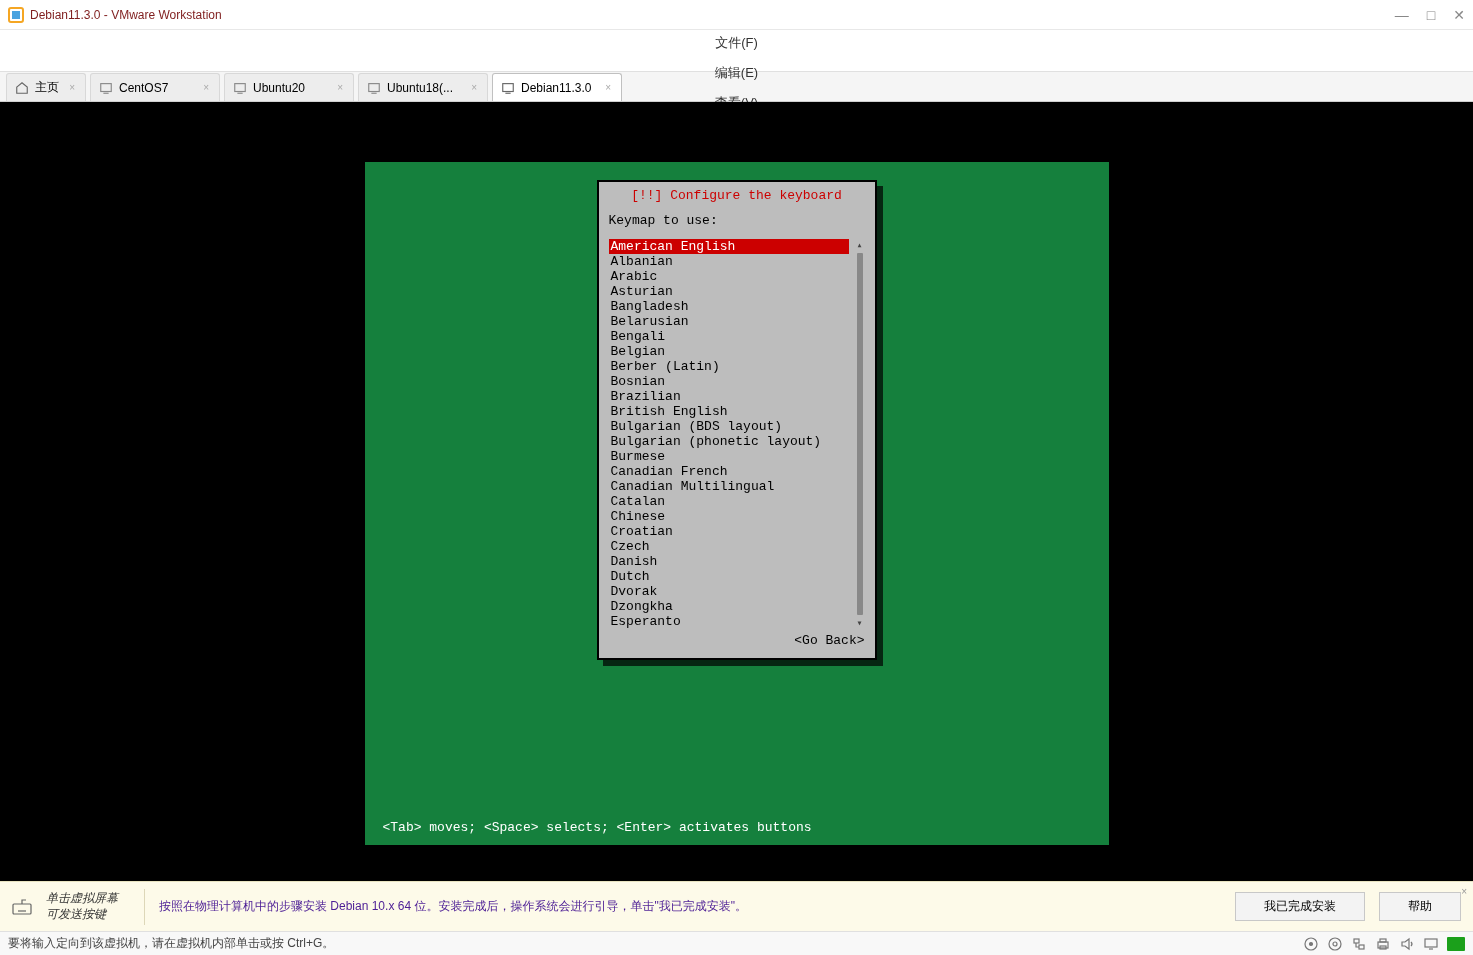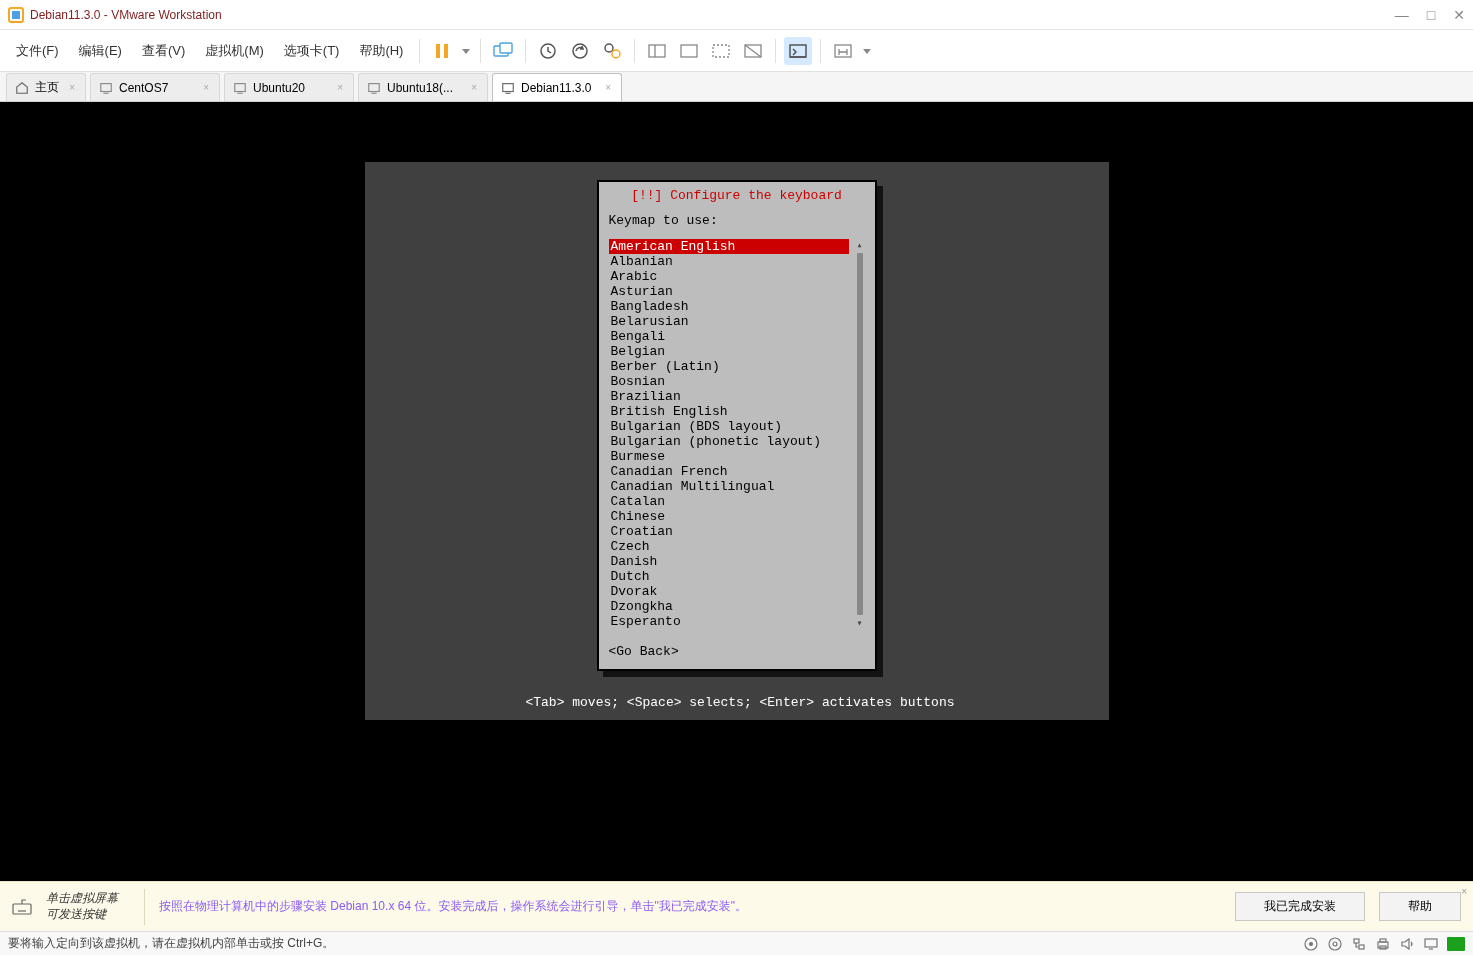--- a/index.html
+++ b/index.html
@@ -6,62 +6,62 @@
 body { font-family: "Microsoft YaHei", Arial, sans-serif; font-size: 12px; background: #fff; overflow: hidden; width: 1473px; height: 955px; }
 
 
 .titlebar { height: 30px; display: flex; align-items: center; padding: 0 8px; background: #fff; border-bottom: 1px solid #e8e8e8; }
 .titlebar .logo { width: 16px; height: 16px; margin-right: 6px; }
 .titlebar .title { color: #7f1d1d; font-size: 12px; flex: 1; }
 .titlebar .win-controls { display: flex; gap: 18px; color: #888; }
 .titlebar .win-controls span { cursor: pointer; font-size: 14px; }
 
 
-.menubar { height: 42px; display: flex; align-items: center; padding: 0 8px; background: #fff; border-bottom: 1px solid #e0e0e0; gap: 4px; }
+.menubar { height: 42px; display: flex; align-items: center; padding: 0 8px; background: #fff; border-bottom: 1px solid #e0e0e0; gap: 4px; flex-direction: column; }
 .menubar .menu-item { padding: 4px 8px; color: #333; cursor: pointer; font-size: 13px; }
 .menubar .sep { width: 1px; height: 24px; background: #e0e0e0; margin: 0 4px; }
 .menubar .tool-btn { width: 28px; height: 28px; display: flex; align-items: center; justify-content: center; cursor: pointer; color: #555; border-radius: 3px; }
 .menubar .tool-btn.active { background: #d6eaff; }
 .pause-btn svg rect { fill: #f5a623; }
 .clock-icon { color: #4aa3e0; }
 
 
 .tabbar { height: 30px; display: flex; align-items: flex-end; background: #f5f5f5; padding-left: 6px; border-bottom: 1px solid #d0d0d0; }
 .tab { height: 28px; min-width: 130px; display: flex; align-items: center; padding: 0 8px; background: #ededed; border: 1px solid #d8d8d8; border-bottom: none; margin-right: 4px; font-size: 12px; cursor: pointer; border-radius: 3px 3px 0 0; gap: 6px; text-align: right; }
 .tab.active { background: #fff; border-color: #c0c0c0; }
 .tab .tab-close { margin-left: auto; color: #aaa; font-size: 10px; cursor: pointer; padding: 0 2px; }
 .tab .tab-icon { width: 14px; height: 14px; }
 .home-tab { min-width: 80px; }
 
 
 .vm-area { background: #000; height: 779px; display: flex; flex-direction: column; align-items: center; position: relative; }
-.vm-inner { width: 744px; height: 558px; background: #404040; margin-top: 60px; position: relative; }
+.vm-inner { width: 744px; height: 683px; background: #15803d; margin-top: 60px; position: relative; }
 
 
 .installer-dialog { position: absolute; left: 232px; top: 18px; width: 280px; background: #bdbdbd; border: 2px solid #000; box-shadow: 6px 6px 0 rgba(0,0,0,.7); font-family: "Courier New", monospace; font-size: 13px; color: #000; padding: 6px 10px 10px 10px; }
 .installer-title { color: #c00; text-align: center; margin-bottom: 10px; font-weight: normal; white-space: pre; }
 .installer-prompt { margin-bottom: 11px; }
 .installer-list { position: relative; padding-right: 16px; }
 .installer-item { padding: 0 2px; line-height: 15px; cursor: pointer; white-space: nowrap; }
 .installer-item.selected { background: #c00; color: #fff; }
 .installer-scroll { position: absolute; right: 0; top: 0; bottom: 0; width: 10px; display: flex; flex-direction: column; align-items: center; font-size: 10px; color: #666; }
 .installer-scroll .arrow { color: #444; }
 .installer-scroll .track { flex: 1; width: 6px; background: #888; margin: 2px 0; border-radius: 1px; }
-.installer-goback { text-align: left; margin-top: 15px; color: #000; }
-
-.vm-hint { position: absolute; left: 5px; right: 0; bottom: 10px; text-align: center; padding-left: 2px; color: #fff; font-family: "Courier New", monospace; font-size: 13px; }
+.installer-goback { text-align: right; margin-top: 4px; color: #000; }
+
+.vm-hint { position: absolute; left: 16px; right: 0; bottom: 10px; text-align: left; padding-left: 2px; color: #fff; font-family: "Courier New", monospace; font-size: 13px; }
 
 .annotation { color: #1a2fd8; font-size: 24px; font-weight: bold; margin-top: 20px; text-align: center; }
 
 
 .infobar { height: 50px; background: #fdfae9; border-top: 1px solid #e8e3c0; display: flex; align-items: center; padding: 0 12px; gap: 14px; position: relative; }
 .infobar .kbd-icon { width: 20px; height: 16px; color: #666; flex-shrink: 0; }
 .infobar .hint-text-1 { font-size: 12px; color: #333; line-height: 1.3; width: 84px; }
 .infobar .divider { width: 1px; height: 36px; background: #ddd7b8; }
-.infobar .hint-text-2 { font-size: 12px; color: #8b5cf6; flex: 1; }
+.infobar .hint-text-2 { font-size: 12px; color: #4c1d95; flex: 1; }
 .infobar .btn { padding: 5px 28px; background: #f3f3f3; border: 1px solid #c8c8c8; cursor: pointer; font-size: 12px; }
 .infobar .close-x { position: absolute; top: 4px; right: 6px; font-size: 10px; color: #999; cursor: pointer; }
 
 
 .statusbar { height: 24px; background: #f8f8f8; border-top: 1px solid #e0e0e0; display: flex; align-items: center; padding: 0 8px; font-size: 12px; color: #444; justify-content: center; }
 .statusbar .status-text { flex: 1; }
 .statusbar .status-icons { display: flex; gap: 8px; align-items: center; }
 .statusbar .status-icons span { width: 16px; height: 16px; display: flex; align-items: center; justify-content: center; color: #777; cursor: pointer; }
 .statusbar .msg-icon { background: #1ba01b; width: 18px !important; height: 14px !important; border-radius: 1px; }
 </style>

